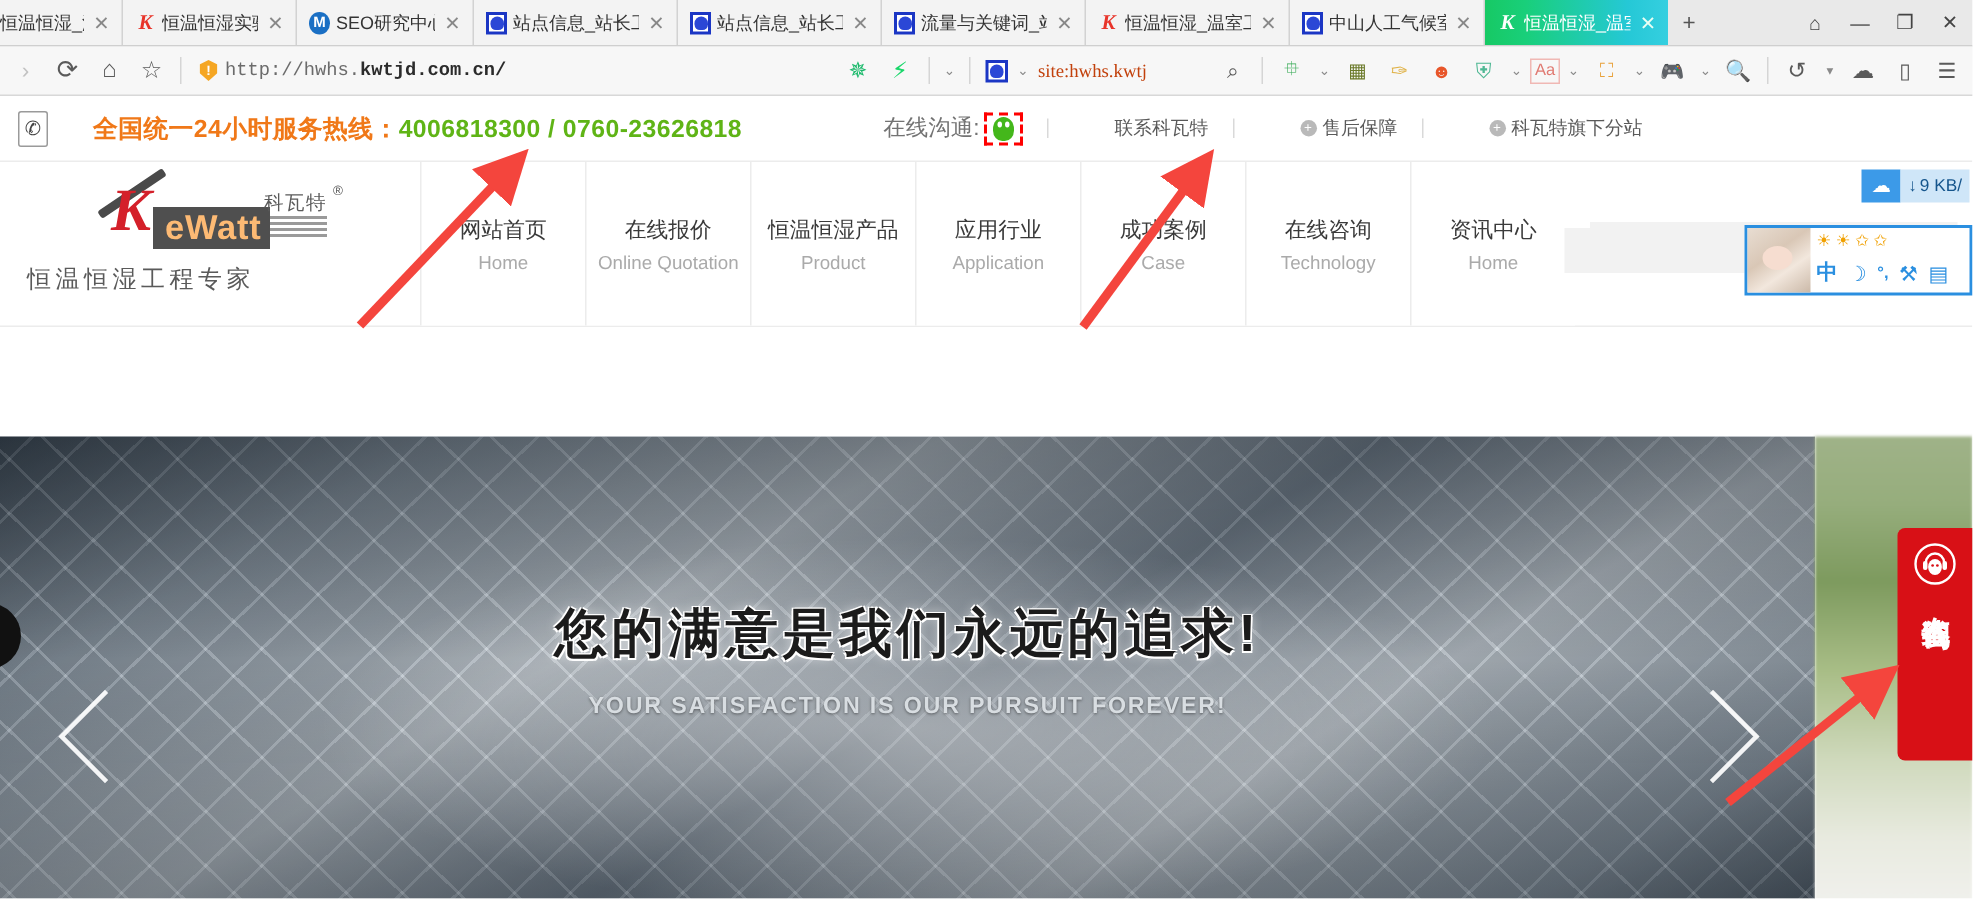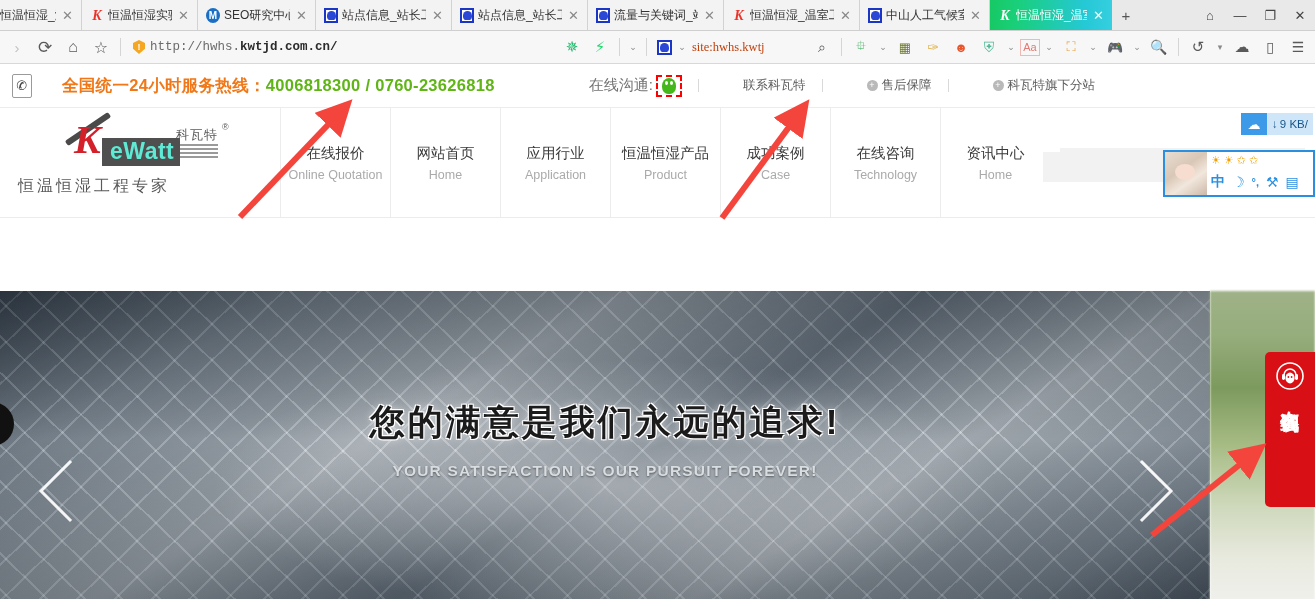--- a/index.html
+++ b/index.html
@@ -143,21 +143,21 @@
     font-family:"Liberation Serif","DejaVu Serif",serif;
     font-size:40px; font-weight:bold; font-style:italic; color:#d4202a;
     position:absolute; left:56px; top:-2px; line-height:1;
   }
   .logo-slash {
     position:absolute; left:44px; top:4px; width:52px; height:6px; background:#4a4a4a;
     transform:rotate(-34deg); border-radius:2px;
   }
   .logo-watt {
     position:absolute; left:84px; top:16px; font-size:23px; font-weight:bold;
-    color:#5eead4; background:#4f4f4f; padding:0px 6px 1px 8px; letter-spacing:.5px;
+    color:#fdba74; background:#4f4f4f; padding:0px 6px 1px 8px; letter-spacing:.5px;
     font-family:"Liberation Sans",sans-serif;
   }
   .logo-cn {
     position:absolute; left:158px; top:4px; font-size:13px; color:#5a5a5a; letter-spacing:1px;
   }
   .logo-reg { position:absolute; left:204px; top:0px; font-size:9px; color:#5a5a5a; }
   .logo-bars { position:absolute; left:148px; top:22px; width:52px; height:16px;
     background:repeating-linear-gradient(to bottom,#9a9a9a 0 2px,#fff 2px 4px); }
   .logo-tag { margin-top:8px; font-size:16px; color:#5a5a5a; letter-spacing:3px; }
 
@@ -431,34 +431,34 @@
         <div class="logo-bars"></div>
         <div class="logo-watt">eWatt</div>
         <div class="logo-cn">科瓦特</div>
         <div class="logo-reg">®</div>
       </div>
       <div class="logo-tag">恒温恒湿工程专家</div>
     </div>
 
     <div class="nav">
       <div class="nav-item">
+        <span class="nav-cn">网站首页</span>
+        <span class="nav-en">Home</span>
+      </div>
+      <div class="nav-item">
         <span class="nav-cn">在线报价</span>
         <span class="nav-en">Online Quotation</span>
       </div>
       <div class="nav-item">
-        <span class="nav-cn">网站首页</span>
-        <span class="nav-en">Home</span>
+        <span class="nav-cn">恒温恒湿产品</span>
+        <span class="nav-en">Product</span>
       </div>
       <div class="nav-item">
         <span class="nav-cn">应用行业</span>
         <span class="nav-en">Application</span>
-      </div>
-      <div class="nav-item">
-        <span class="nav-cn">恒温恒湿产品</span>
-        <span class="nav-en">Product</span>
       </div>
       <div class="nav-item">
         <span class="nav-cn">成功案例</span>
         <span class="nav-en">Case</span>
       </div>
       <div class="nav-item">
         <span class="nav-cn">在线咨询</span>
         <span class="nav-en">Technology</span>
       </div>
       <div class="nav-item">

